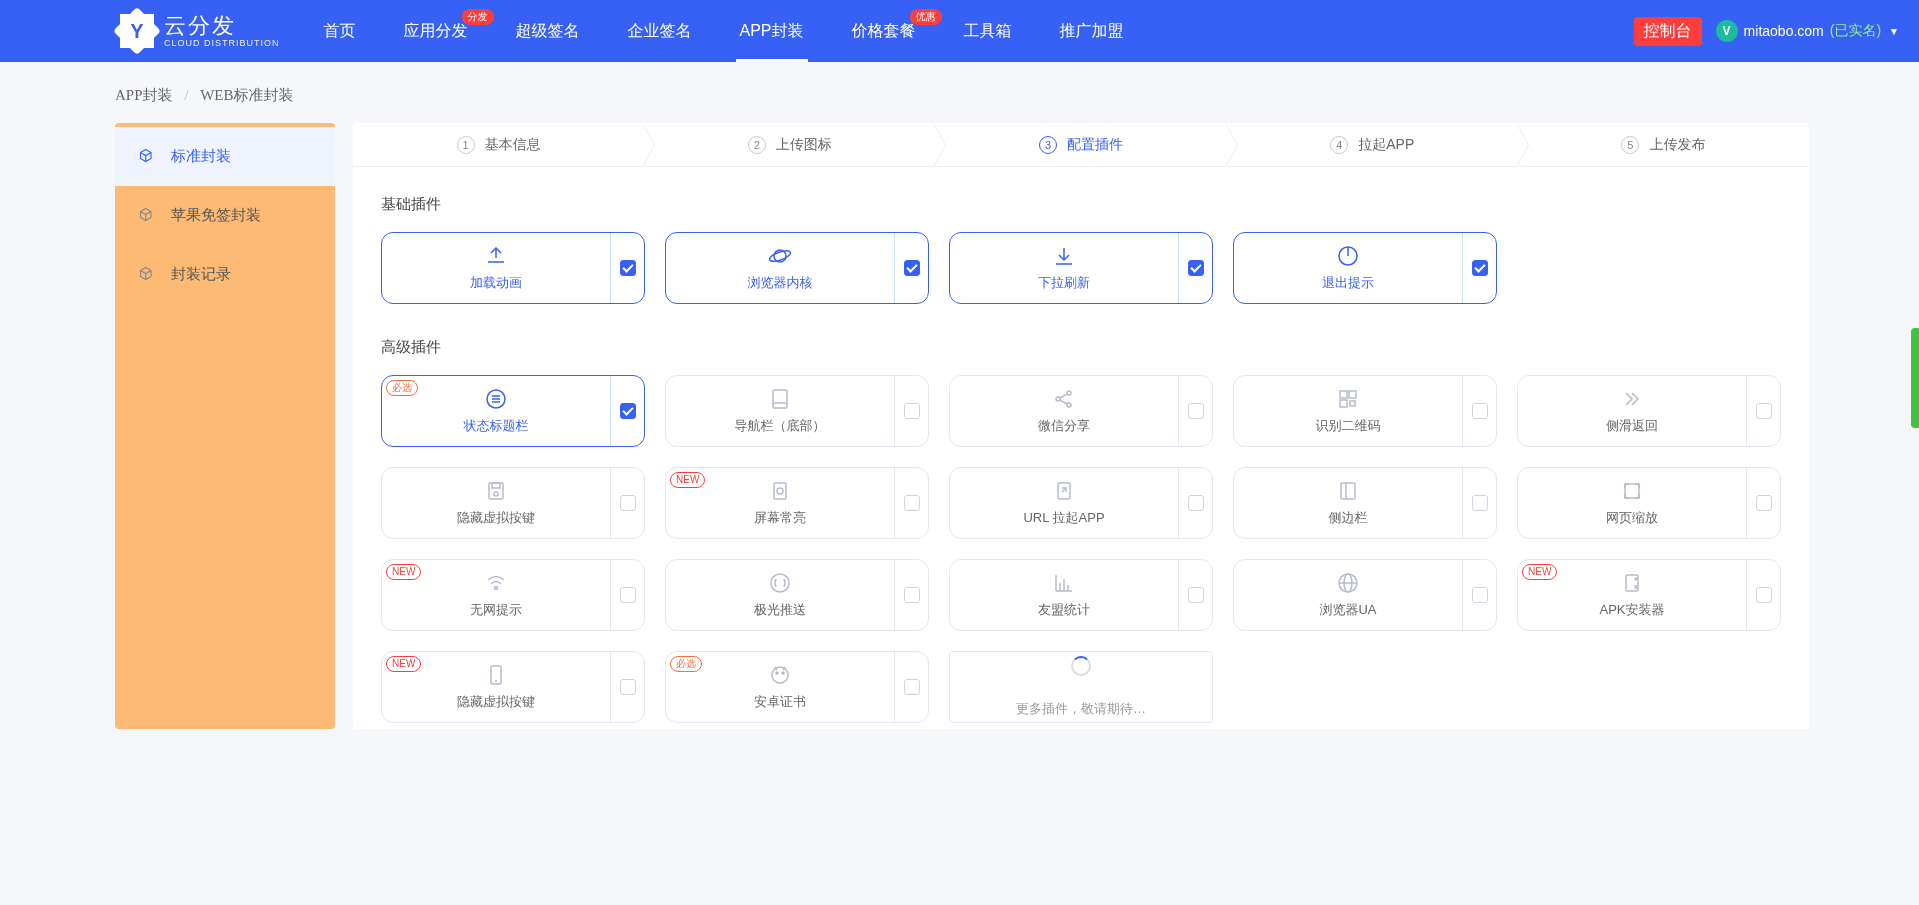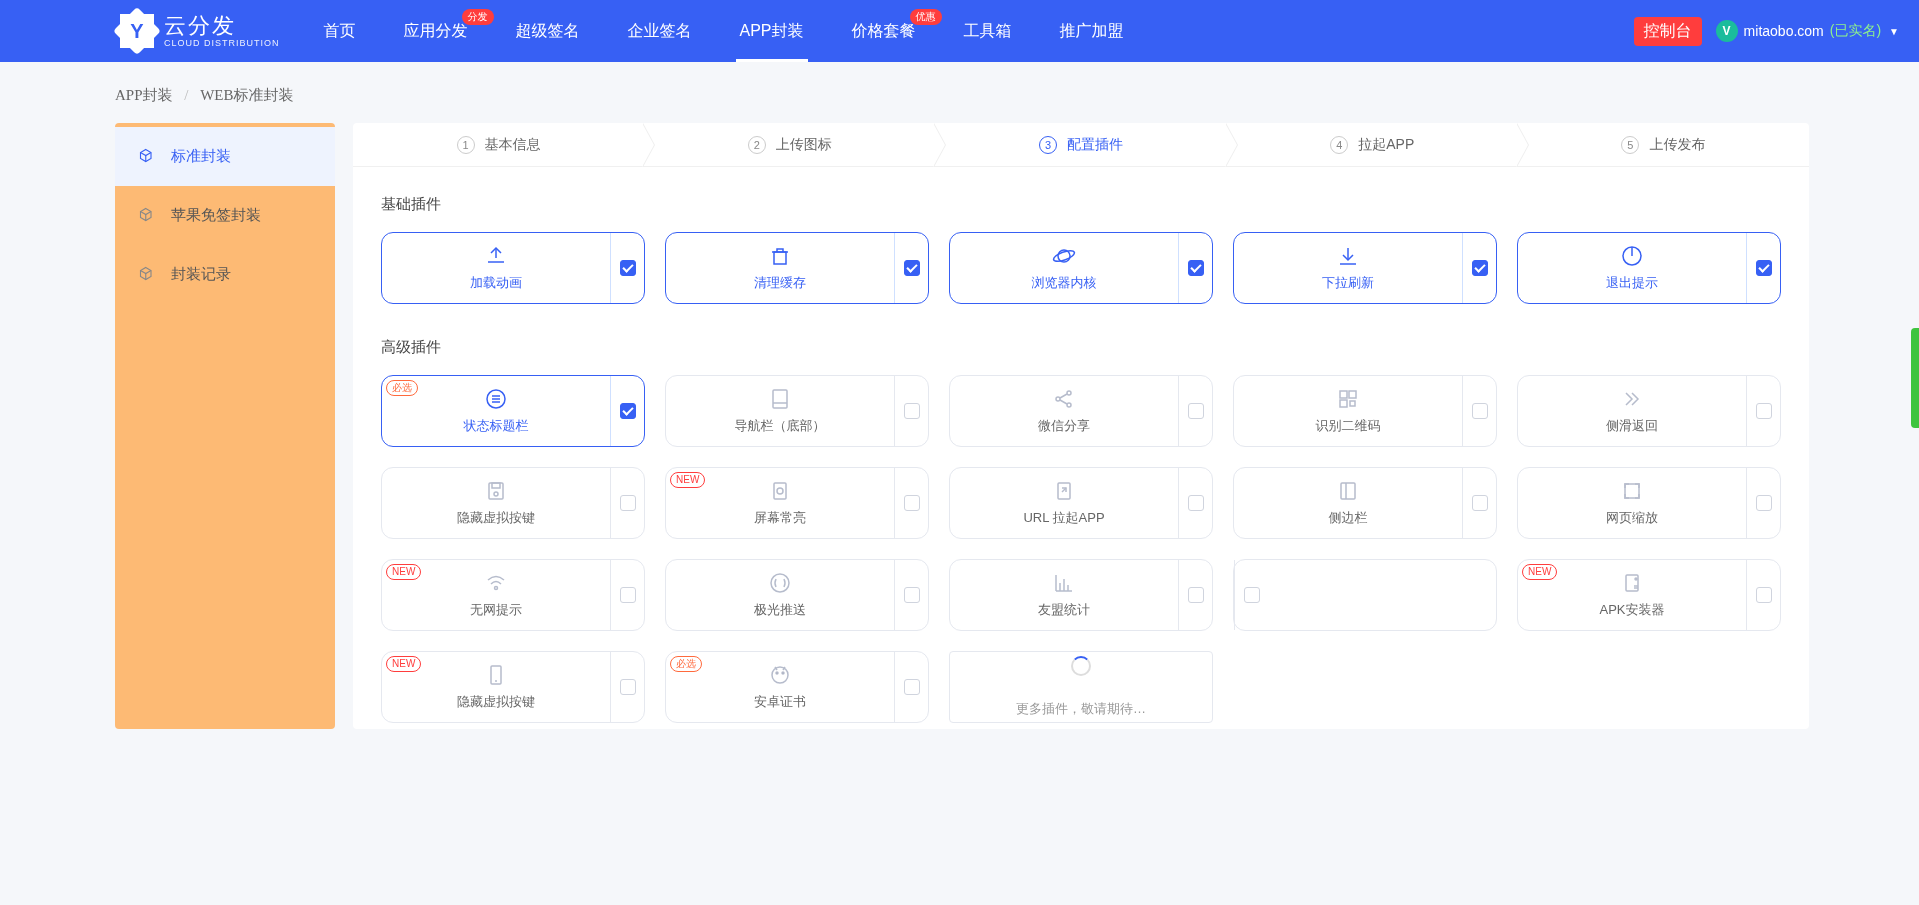--- a/index.html
+++ b/index.html
@@ -177,33 +177,20 @@
               </svg>
               <div class="plugin-label">加载动画</div>
             </div>
             <div class="plugin-check">
               <div class="checkbox checked"></div>
             </div>
           </div>
           <div class="plugin-card selected">
             <div class="plugin-body">
               <svg class="plugin-icon" viewBox="0 0 24 24">
-                <path d="M6 8 L6 20 L18 20 L18 8 Z"></path>
-                <line x1="4" y1="8" x2="20" y2="8"></line>
-                <path d="M9 8 L9 5 L15 5 L15 8"></path>
-              </svg>
-              <div class="plugin-label">清理缓存</div>
-            </div>
-            <div class="plugin-check">
-              <div class="checkbox checked"></div>
-            </div>
-          </div>
-          <div class="plugin-card selected">
-            <div class="plugin-body">
-              <svg class="plugin-icon" viewBox="0 0 24 24">
                 <circle cx="12" cy="12" r="6"></circle>
                 <ellipse cx="12" cy="12" rx="11" ry="4" transform="rotate(-20 12 12)"></ellipse>
               </svg>
               <div class="plugin-label">浏览器内核</div>
             </div>
             <div class="plugin-check">
               <div class="checkbox checked"></div>
             </div>
           </div>
           <div class="plugin-card selected">
@@ -407,20 +394,28 @@
                 <line x1="12" y1="20" x2="12" y2="8"></line>
                 <line x1="16" y1="20" x2="16" y2="14"></line>
               </svg>
               <div class="plugin-label">友盟统计</div>
             </div>
             <div class="plugin-check">
               <div class="checkbox"></div>
             </div>
           </div>
           <div class="plugin-card">
+            <div class="plugin-body">
+              <svg class="plugin-icon" viewBox="0 0 24 24">
+                <circle cx="12" cy="12" r="9"></circle>
+                <ellipse cx="12" cy="12" rx="4" ry="9"></ellipse>
+                <line x1="3" y1="12" x2="21" y2="12"></line>
+              </svg>
+              <div class="plugin-label">浏览器UA</div>
+            </div>
             <div class="plugin-check">
               <div class="checkbox"></div>
             </div>
           </div>
           <div class="plugin-card">
             <span class="tag tag-new">NEW</span>
             <div class="plugin-body">
               <svg class="plugin-icon" viewBox="0 0 24 24">
                 <rect x="6" y="4" width="12" height="16" rx="1"></rect>
                 <circle cx="16" cy="8" r="1"></circle>

